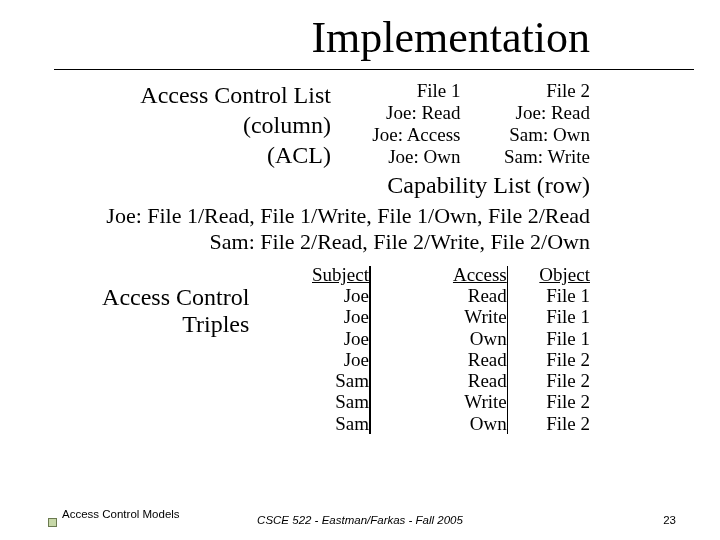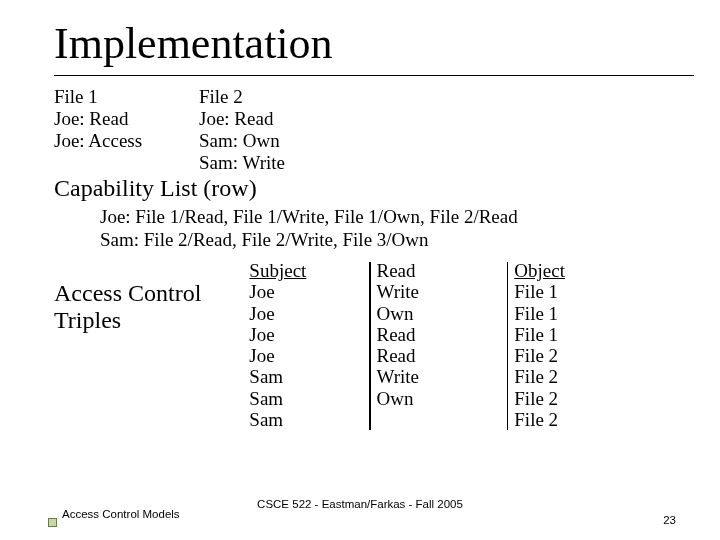--- a/index.html
+++ b/index.html
@@ -10,21 +10,22 @@
     background: #fff;
     font-family: "Times New Roman", Times, serif;
     color: #000;
     overflow: hidden;
   }
   .slide {
     width: 620px;
     height: 540px;
     position: relative;
     box-sizing: border-box;
-    padding: 18px 30px 10px 54px;
+    padding: 12px 30px 10px 54px;
+    text-align: right;
   }
   .title {
     font-size: 44px;
     font-weight: 400;
     margin: 0 0 6px 0;
   }
   .hr {
     border: none;
     border-top: 1px solid #000;
     margin: 0 0 10px 0;
@@ -45,21 +46,21 @@
   .filecol {
     width: 145px;
     font-size: 19px;
     line-height: 1.15;
   }
   .caplabel {
     font-size: 24px;
     margin-top: 2px;
   }
   .caplist {
-    font-size: 19px;
+    font-size: 22px;
     margin: 4px 0 8px 46px;
     line-height: 1.2;
   }
   .row2 {
     display: flex;
     align-items: flex-start;
   }
   .triplabel {
     width: 258px;
     font-size: 24px;
@@ -93,21 +94,22 @@
   }
   .footer-left {
     position: absolute;
     left: 62px;
     bottom: 6px;
   }
   .footer-center {
     position: absolute;
     left: 50%;
     transform: translateX(-50%);
-    bottom: 16px;
+    bottom: 0;
+    font-style: italic;
   }
   .footer-right {
     position: absolute;
     right: 44px;
     bottom: 0;
   }
   .footer-marker {
     position: absolute;
     left: 48px;
     bottom: -1px;
@@ -119,55 +121,61 @@
 </style>
 </head>
 <body>
 
 <div class="slide">
 
   <h1 class="title">Implementation</h1>
   <hr class="hr">
 
   <div class="row1">
+    <div class="leftcol">
+      <div>Access Control List (column)</div>
+      <div class="indent">(ACL)</div>
+    </div>
     <div class="filecol">
       <div>File 1</div>
       <div>Joe: Read</div>
       <div>Joe: Access</div>
+      <div>Joe: Own</div>
     </div>
     <div class="filecol">
       <div>File 2</div>
       <div>Joe: Read</div>
       <div>Sam: Own</div>
       <div>Sam: Write</div>
     </div>
   </div>
 
   <div class="caplabel">Capability List (row)</div>
   <div class="caplist">
     <div>Joe: File 1/Read, File 1/Write, File 1/Own, File 2/Read</div>
-    <div>Sam: File 2/Read, File 2/Write, File 3/Own</div>
+    <div>Sam: File 2/Read, File 2/Write, File 2/Own</div>
   </div>
 
   <div class="row2">
     <div class="triplabel">Access Control Triples</div>
 
     <div class="tcol tc1">
       <div class="underline">Subject</div>
       <div>Joe</div>
       <div>Joe</div>
       <div>Joe</div>
       <div>Joe</div>
       <div>Sam</div>
       <div>Sam</div>
       <div>Sam</div>
     </div>
     <div class="vbar"></div>
 
     <div class="tcol tc2">
+      <div class="underline">Access</div>
       <div>Read</div>
       <div>Write</div>
       <div>Own</div>
       <div>Read</div>
       <div>Read</div>
       <div>Write</div>
       <div>Own</div>
     </div>
     <div class="vbar"></div>
 

